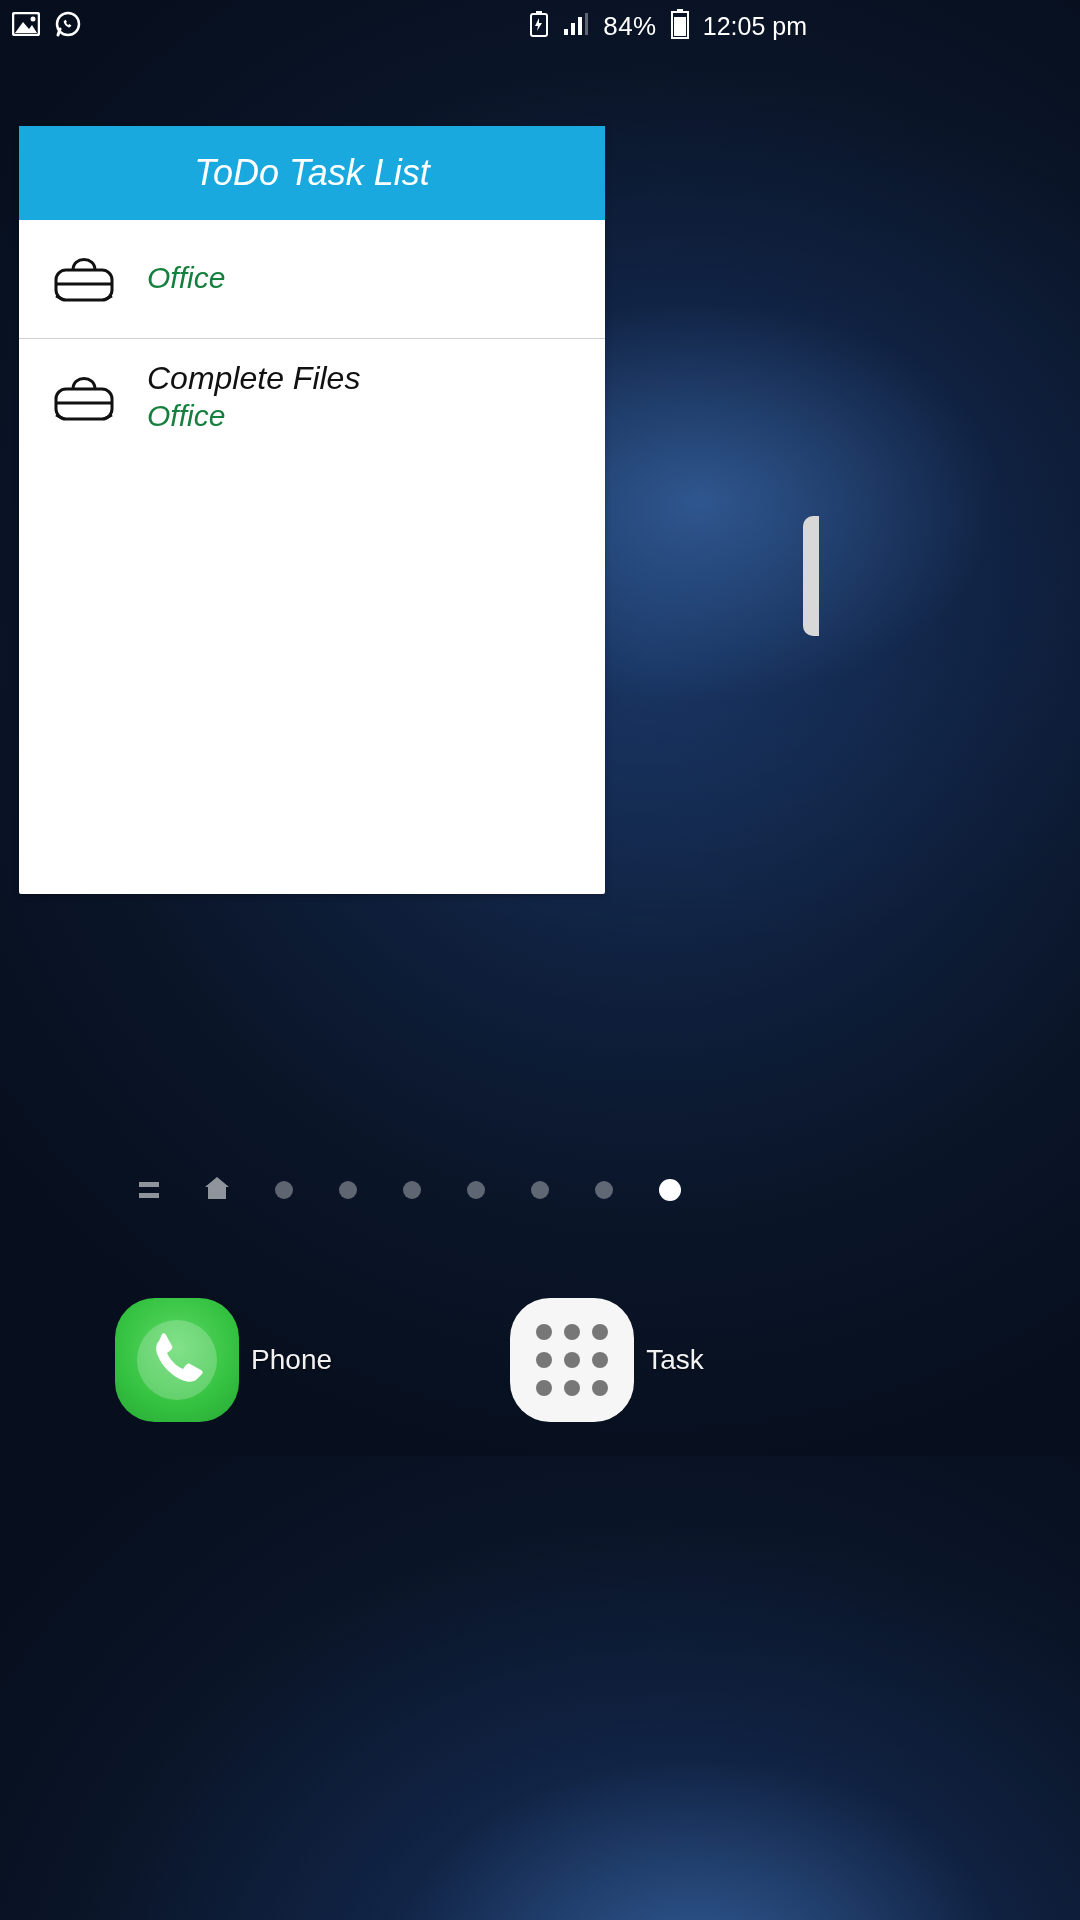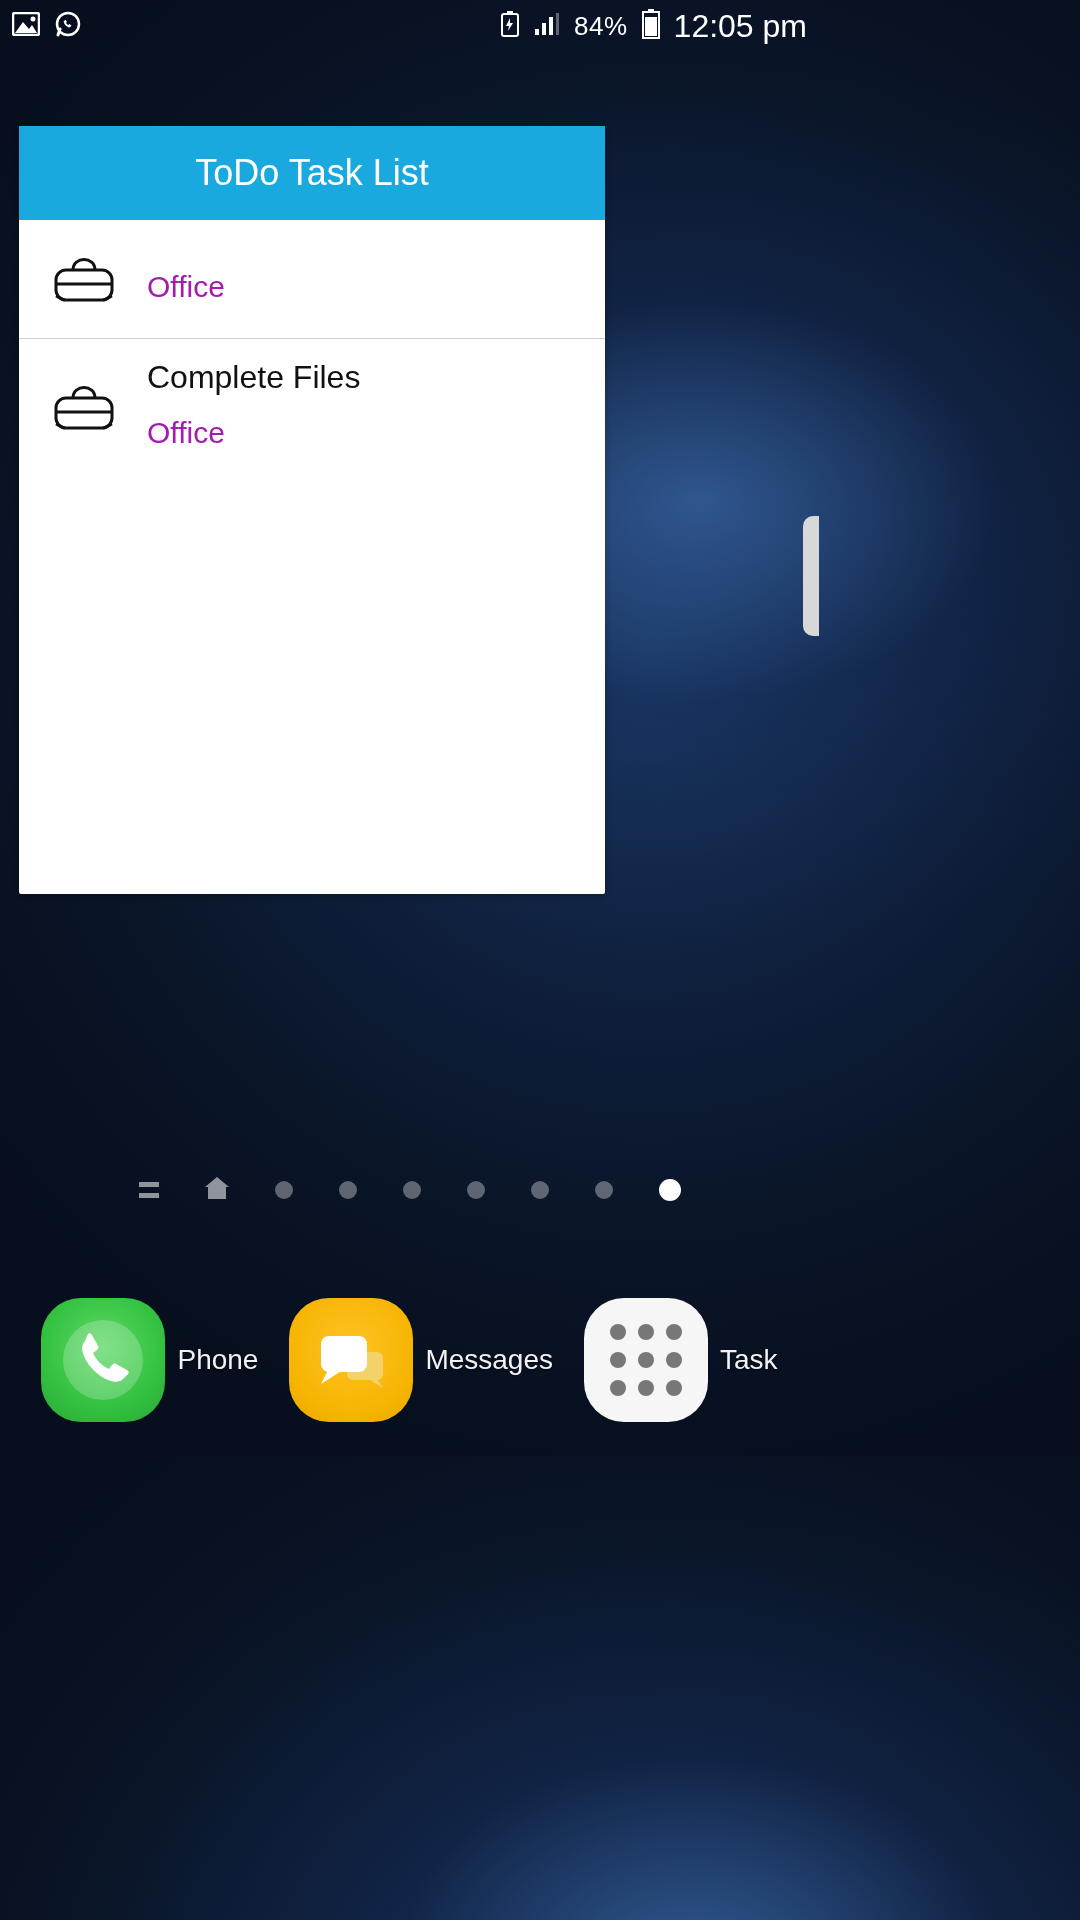--- a/index.html
+++ b/index.html
@@ -19,49 +19,50 @@
     .status-bar {
       height: 52px;
       display: flex;
       align-items: center;
       justify-content: space-between;
       padding: 0 12px;
       color: #fff;
     }
     .status-left, .status-right { display: flex; align-items: center; gap: 14px; }
     .status-right .pct { font-size: 26px; letter-spacing: .5px; }
-    .status-right .time { font-size: 32px; font-weight: 400; }
+    .status-right .time { font-size: 25px; font-weight: 400; }
 
     
     .widget {
       position: absolute;
       left: 19px;
       top: 126px;
       width: 586px;
       height: 768px;
       background: #fff;
       border-radius: 2px;
       display: flex;
       flex-direction: column;
       box-shadow: 0 2px 6px rgba(0,0,0,.25);
+      font-style: italic;
     }
     .widget-header {
       height: 94px;
       background: #1aa9de;
       color: #fff;
       font-size: 36px;
       font-weight: 400;
       display: flex;
       align-items: center;
       justify-content: center;
     }
     .task { display: flex; align-items: center; gap: 28px; padding: 20px 24px 24px 30px; }
     .task + .task { border-top: 1px solid #d0d0d0; }
     .task .txt .title { color: #111; font-size: 32px; }
-    .task .txt .sub { color: #a21caf; font-size: 30px; margin-top: 20px; }
+    .task .txt .sub { color: #15803d; font-size: 30px; margin-top: 2px; }
 
     
     .edge-tab {
       position: absolute;
       right: 0;
       top: 516px;
       width: 16px;
       height: 120px;
       background: #d8d8d8;
       border-top-left-radius: 10px;
@@ -221,31 +222,20 @@
   <div class="dock-item">
     <div class="app-icon ic-phone">
       <svg width="108" height="108" viewBox="0 0 108 108">
         <circle cx="54" cy="54" r="40" fill="rgba(255,255,255,.22)"></circle>
         <path d="M36 35c-3 3-4 8-1 15 4 10 14 20 24 24 7 3 12 2 15-1l5-5c1-1 1-3-1-4l-11-6c-1-1-3 0-4 1l-3 4c-7-3-13-9-16-16l4-3c1-1 2-3 1-4l-6-11c-1-2-3-2-4-1z" fill="#fff"></path>
       </svg>
     </div>
     <div class="label">Phone</div>
   </div>
 
-  <div class="dock-item">
-    <div class="app-icon ic-msg">
-      <svg width="108" height="108" viewBox="0 0 108 108">
-        <rect x="50" y="46" width="36" height="28" rx="6" fill="#f3d26a"></rect>
-        <polygon points="78,70 86,82 70,72" fill="#f3d26a"></polygon>
-        <rect x="24" y="30" width="46" height="36" rx="8" fill="#fff"></rect>
-        <polygon points="32,62 24,78 46,64" fill="#fff"></polygon>
-      </svg>
-    </div>
-    <div class="label">Messages</div>
-  </div>
 
 
   <div class="dock-item">
     <div class="app-icon ic-apps">
       <div class="g">
           <span></span>
           <span></span>
           <span></span>
           <span></span>
           <span></span>

